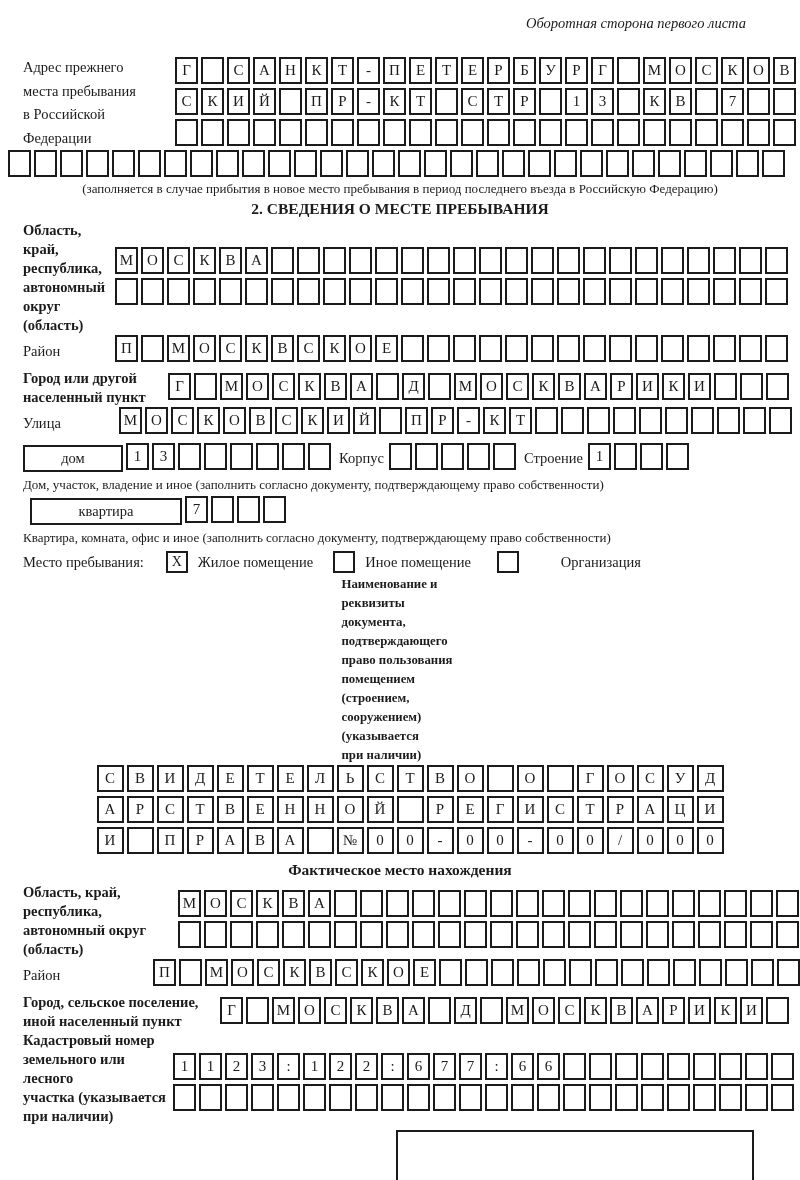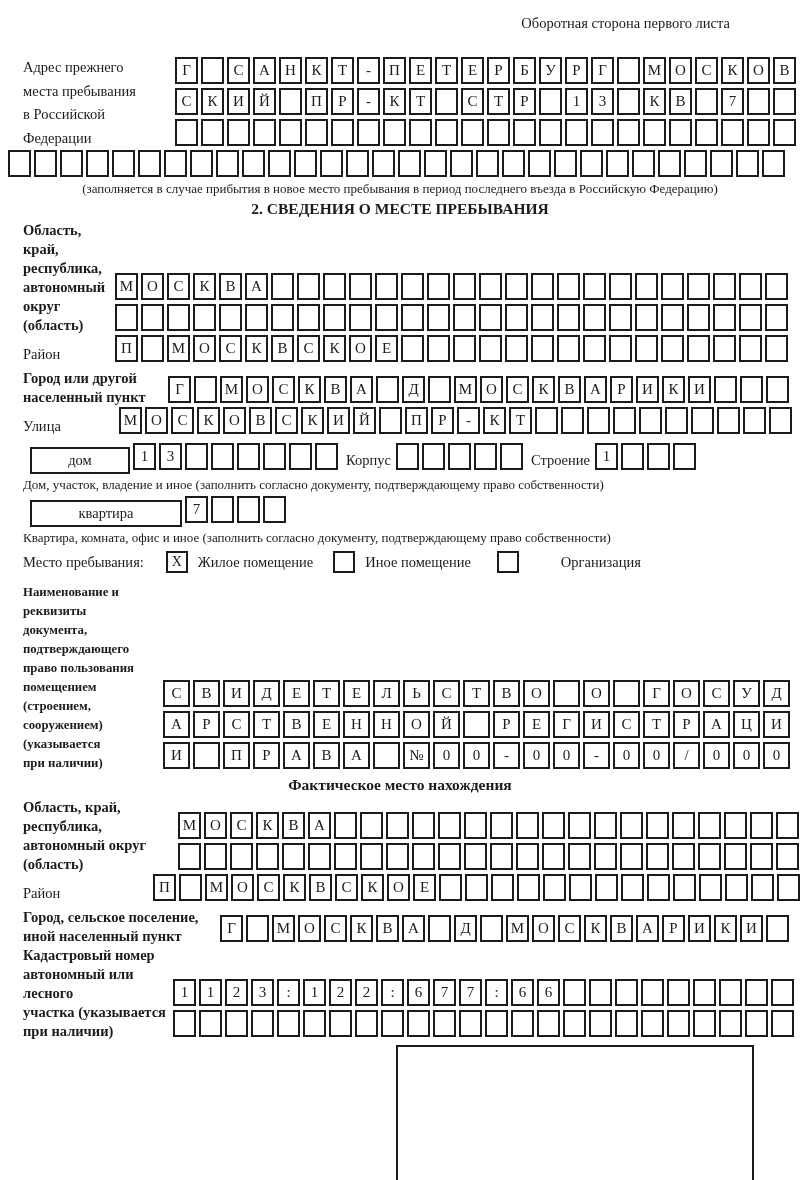--- a/index.html
+++ b/index.html
@@ -2,22 +2,22 @@
 <html><head>
 <meta charset="utf-8">
 <style>
   html,body{margin:0;padding:0;background:#fff;}
   .page{
     width:800px;height:1180px;box-sizing:border-box;
     padding:14px 0 0 23px;overflow:hidden;background:#fff;
     font-family:"Liberation Serif","DejaVu Serif",serif;color:#1b1b1b;
     position:relative;
   }
-  .top-note{text-align:right;padding-right:70px;font-size:14.5px;line-height:18px;}
-  .frow{display:flex;align-items:flex-end;}
+  .top-note{text-align:right;padding-right:54px;font-size:14.5px;line-height:18px;font-style:italic;}
+  .frow{display:flex;align-items:center;}
   .flabel{flex:0 0 auto;font-size:14.5px;line-height:19px;font-weight:bold;}
   .flabel-one{flex:0 0 auto;font-size:14.5px;line-height:24px;}
   .cellcol{display:flex;flex-direction:column;}
   .cellrow{display:flex;margin-bottom:4px;}
   .cell{
     flex:0 0 auto;width:19px;height:23px;border:2px solid #1b1b1b;margin-right:3px;
     font-size:15px;line-height:23px;text-align:center;background:#fff;
   }
   .cell.w{width:23px;}
   .addr-label{width:152px;font-size:14.5px;line-height:23.5px;}
@@ -40,21 +40,21 @@
   .inline-lbl{flex:0 0 auto;font-size:14.5px;line-height:27px;padding:0 5px;}
   .stay-row{display:flex;align-items:center;margin-top:5px;height:22px;}
   .stay-lbl{font-size:14.5px;}
   .chk{
     flex:0 0 auto;width:18px;height:18px;border:2px solid #1b1b1b;
     font-size:14px;line-height:18px;text-align:center;background:#fff;
   }
   .hint{font-size:13px;line-height:16px;margin-left:145px;}
   .bottom-wrap{margin-left:352px;width:400px;margin-top:4px;}
   .stamp-box{width:354px;height:170px;border:2px solid #1b1b1b;margin:0 auto;background:#fff;}
-  .mt2{margin-top:2px;}.mt3{margin-top:3px;}.mt4{margin-top:4px;}.mt5{margin-top:5px;}.mt6{margin-top:10px;}
+  .mt2{margin-top:2px;}.mt3{margin-top:3px;}.mt4{margin-top:4px;}.mt5{margin-top:5px;}.mt6{margin-top:2px;flex-direction:column;}
 </style>
 </head>
 <body>
 
 <div class="page">
 
   <div class="top-note">Оборотная сторона первого листа</div>
 
   <div class="frow" style="margin-top:24px;">
     <div class="addr-label">
@@ -338,21 +338,21 @@
         <span class="cell"></span>
         <span class="cell"></span>
         <span class="cell"></span>
         <span class="cell"></span>
         <span class="cell"></span>
         <span class="cell"></span>
       </div>
   </div>
 
   <div class="frow mt5">
-    <div class="bigbox" style="width:96px;margin-left:7px;margin-right:3px;">дом</div>
+    <div class="bigbox" style="width:96px;margin-right:3px;">дом</div>
     <div class="cellrow">
         <span class="cell">1</span>
         <span class="cell">3</span>
         <span class="cell"></span>
         <span class="cell"></span>
         <span class="cell"></span>
         <span class="cell"></span>
         <span class="cell"></span>
         <span class="cell"></span>
       </div>
@@ -600,21 +600,21 @@
         <span class="cell">И</span>
         <span class="cell">К</span>
         <span class="cell">И</span>
         <span class="cell"></span>
       </div>
   </div>
 
   <div class="frow">
     <div class="flabel lbl-cad">
         <div>Кадастровый номер</div>
-        <div>автономный или лесного</div>
+        <div>земельного или лесного</div>
         <div>участка (указывается</div>
         <div>при наличии)</div>
       </div>
     <div class="cellcol" style="margin-top:10px;">
       <div class="cellrow">
           <span class="cell">1</span>
           <span class="cell">1</span>
           <span class="cell">2</span>
           <span class="cell">3</span>
           <span class="cell">:</span>

